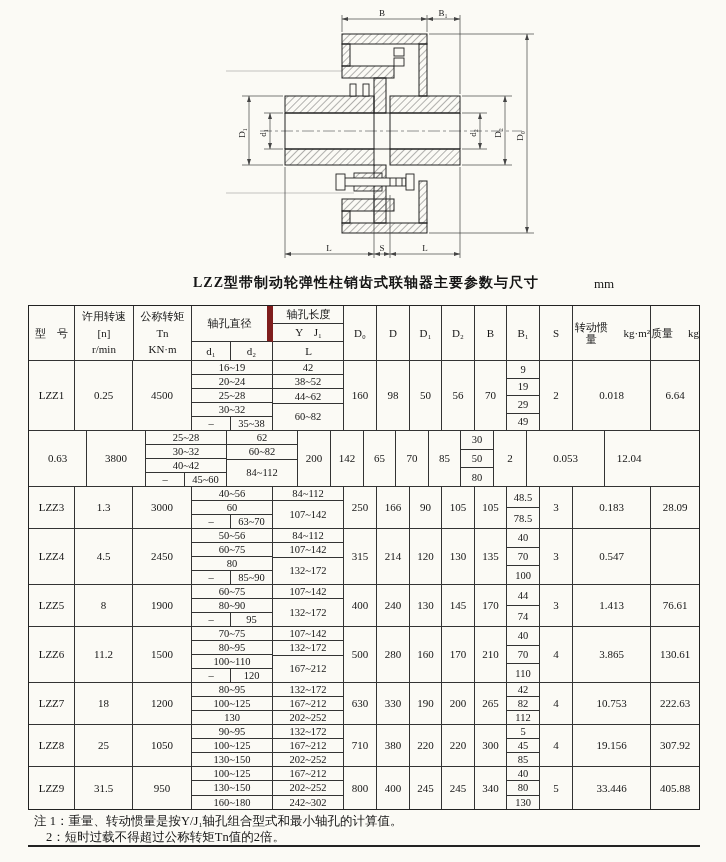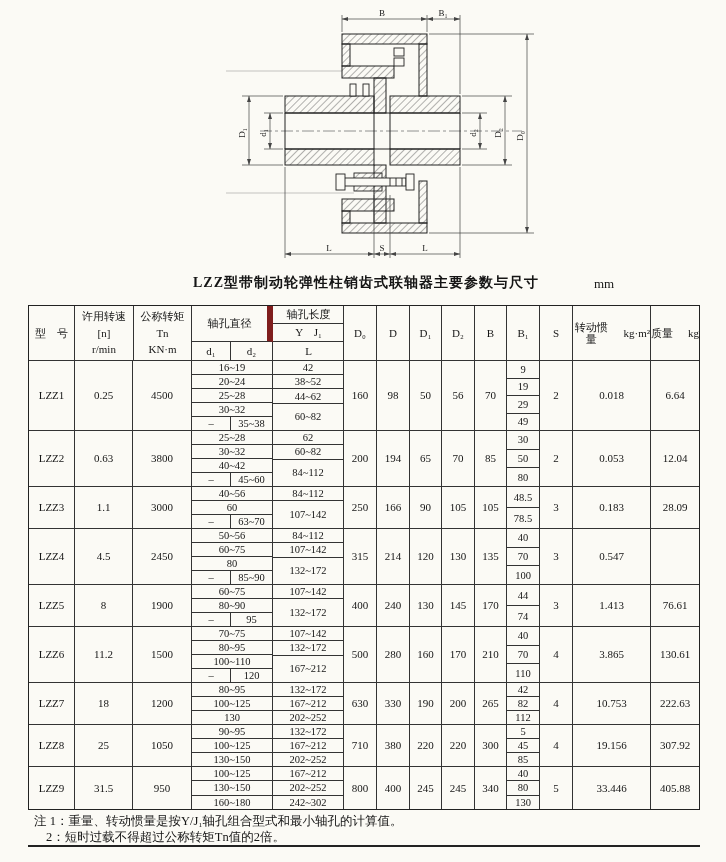--- a/index.html
+++ b/index.html
@@ -256,21 +256,20 @@
           <div class="b1cell bb">9</div>
           <div class="b1cell bb">19</div>
           <div class="b1cell bb">29</div>
           <div class="b1cell">49</div>
         </div>
         <div class="cell c-s">2</div>
         <div class="cell c-inertia">0.018</div>
         <div class="cell c-mass">6.64</div>
       </div>
       <div class="band" style="height: 56px;">
-        <div class="cell c-model">LZZ2</div>
         <div class="cell c-tn">0.63</div>
         <div class="cell c-n">3800</div>
         <div class="bore-rows">
           <div class="bsub bb">
             <div class="bfull">25~28</div>
           </div>
           <div class="bsub bb">
             <div class="bfull">30~32</div>
           </div>
           <div class="bsub bb">
@@ -280,36 +279,36 @@
             <div class="bd1">–</div>
             <div class="bd2">45~60</div>
           </div>
         </div>
         <div class="l-rows">
           <div class="lcell bb" style="flex: 1 1 0%;">62</div>
           <div class="lcell bb" style="flex: 1 1 0%;">60~82</div>
           <div class="lcell" style="flex: 2 1 0%;">84~112</div>
         </div>
         <div class="cell c-d0">200</div>
-        <div class="cell c-d">194</div>
+        <div class="cell c-d">142</div>
         <div class="cell c-dd1">65</div>
         <div class="cell c-dd2">70</div>
         <div class="cell c-b">85</div>
         <div class="b1-rows">
           <div class="b1cell bb">30</div>
           <div class="b1cell bb">50</div>
           <div class="b1cell">80</div>
         </div>
         <div class="cell c-s">2</div>
         <div class="cell c-inertia">0.053</div>
         <div class="cell c-mass">12.04</div>
       </div>
       <div class="band" style="height: 42px;">
         <div class="cell c-model">LZZ3</div>
-        <div class="cell c-tn">1.1</div>
+        <div class="cell c-tn">1.3</div>
         <div class="cell c-n">3000</div>
         <div class="bore-rows">
           <div class="bsub bb">
             <div class="bfull">40~56</div>
           </div>
           <div class="bsub bb">
             <div class="bfull">60</div>
           </div>
           <div class="bsub">
             <div class="bd1">–</div>

